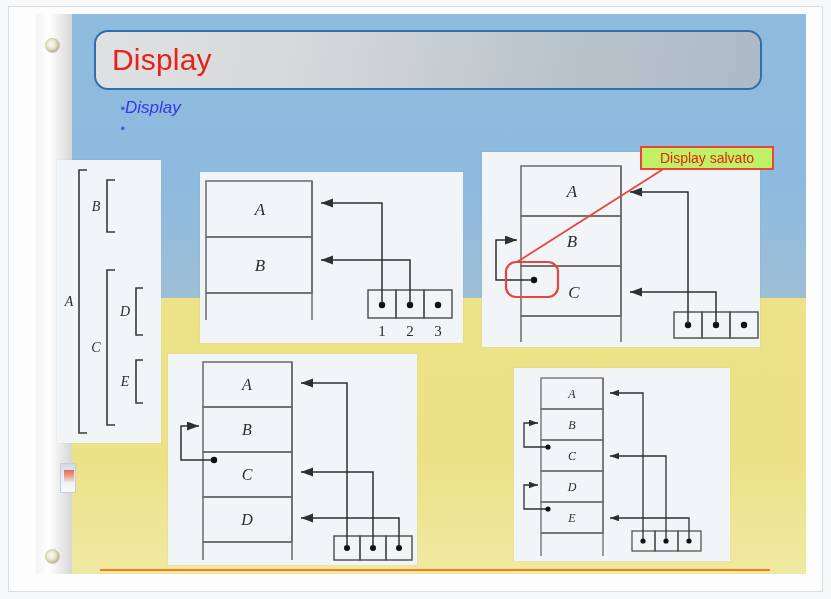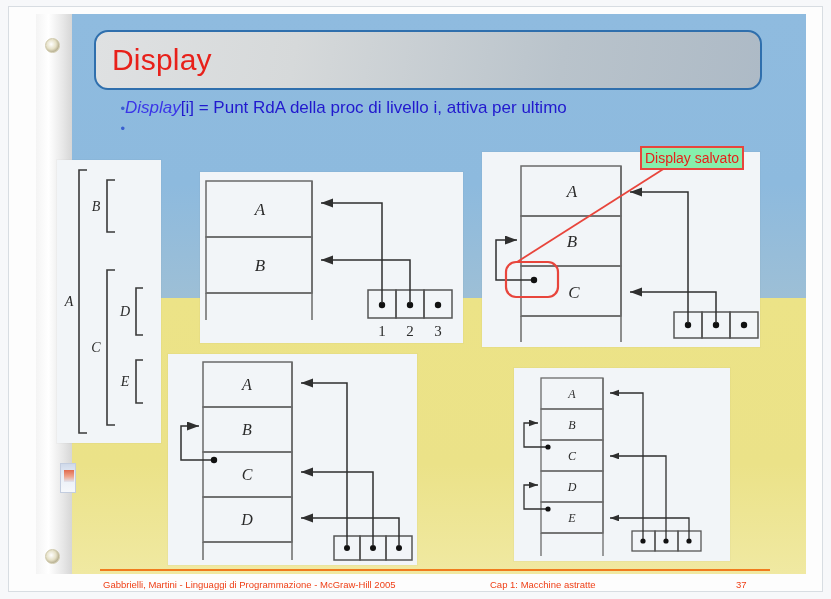--- a/index.html
+++ b/index.html
@@ -101,22 +101,22 @@
   #panel-d1     { left: 200px; top: 172px; width: 263px; height: 171px; }
   #panel-d2     { left: 482px; top: 152px; width: 278px; height: 195px; }
   #panel-d3     { left: 168px; top: 354px; width: 249px; height: 211px; }
   #panel-d4     { left: 514px; top: 368px; width: 216px; height: 193px; }
 
   .diagram-svg { position: absolute; left: 0; top: 0; }
 
   
   .callout {
     position: absolute; left: 640px; top: 146px;
-    width: 104px; height: 24px;
-    background: #86efac;
+    width: 134px; height: 24px;
+    background: #bef264;
     border: 2px solid #e8453c;
     color: #e8201a;
     font-size: 14px;
     display: flex; align-items: center; justify-content: center;
     z-index: 6;
   }
 
   
   .footer-rule {
     position: absolute; left: 100px; top: 569px;
@@ -146,21 +146,20 @@
   <div class="sticker"></div>
 
   <div class="title-box">
     <span class="title-text">Display</span>
   </div>
 
   <div class="bullets">
     <div class="bullet-row">
       <span class="bullet-dot">•</span>
       <span class="b-em">Display</span>
-      <span>[i] = Punt RdA della proc di livello i, attiva per ultimo</span>
     </div>
     <div class="bullet-row">
       <span class="bullet-dot">•</span>
     </div>
   </div>
 
   <div class="panel" id="panel-left">
     <svg class="diagram-svg" width="104" height="283">
       <g stroke="#3a3a3a" stroke-width="1.6" fill="none">
         <path d="M30 10 L22 10 L22 273 L30 273"></path>
@@ -357,18 +356,13 @@
         <path d="M129 171 L129 25 L96 25" marker-end="url(#ah4)"></path>
         <path d="M152 171 L152 88 L96 88" marker-end="url(#ah4)"></path>
         <path d="M175 171 L175 150 L96 150" marker-end="url(#ah4)"></path>
       </g>
     </svg>
   </div>
 
   <div class="callout">Display salvato</div>
 
   <div class="footer-rule"></div>
-  <div class="footer">
-    <span class="f-left">Gabbrielli, Martini - Linguaggi di Programmazione - McGraw-Hill 2005</span>
-    <span class="f-mid">Cap 1: Macchine astratte</span>
-    <span class="f-right">37</span>
-  </div>
 </div>
 
 </body></html>

